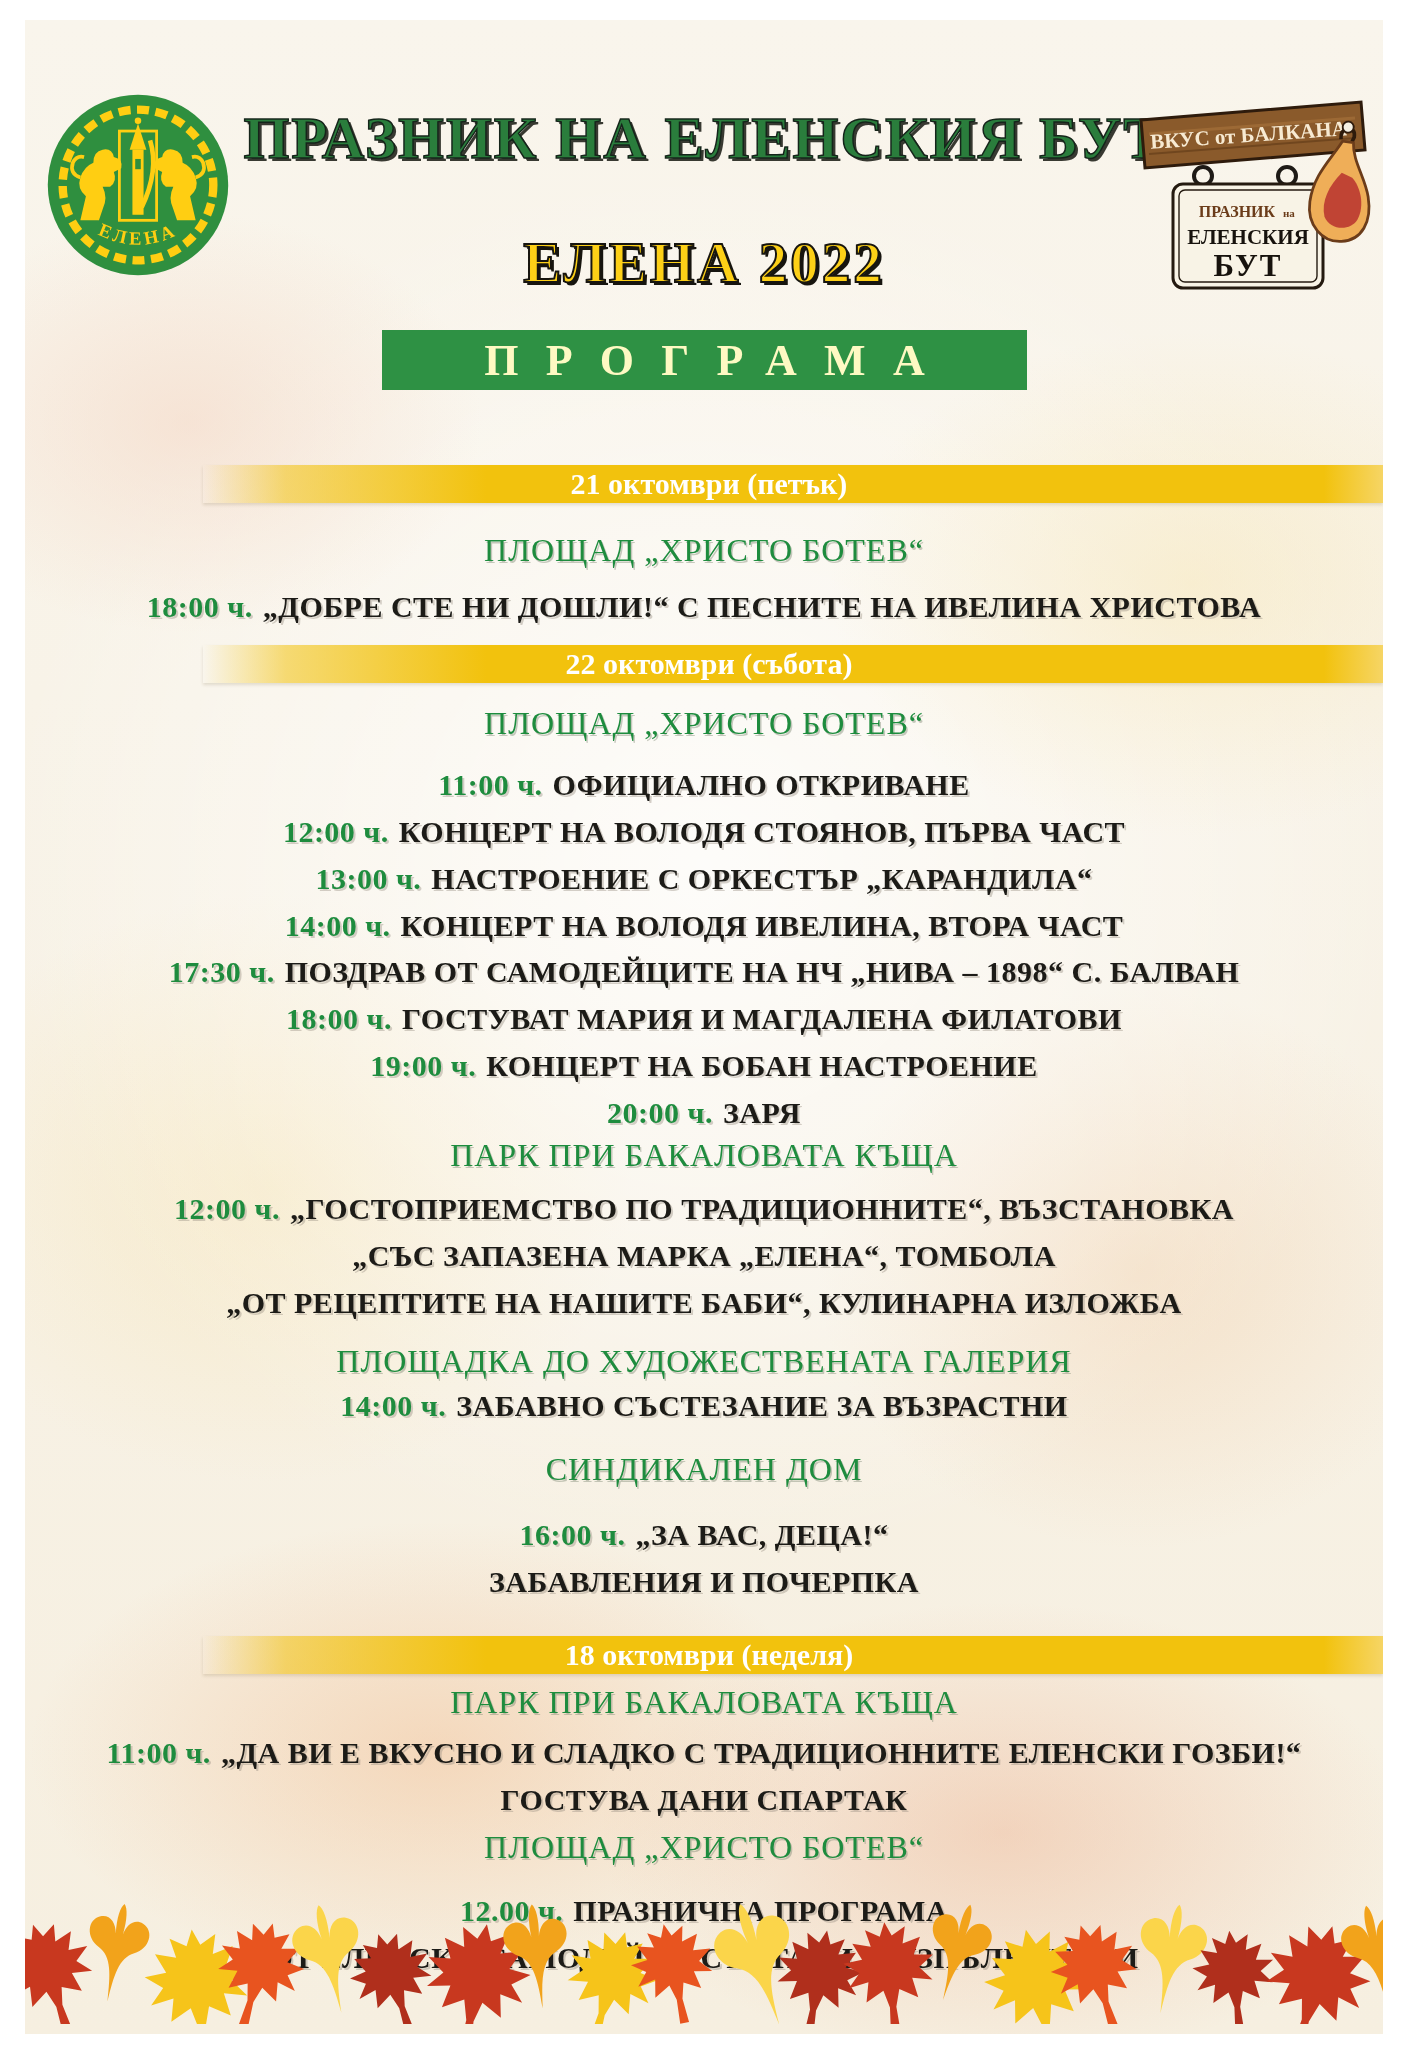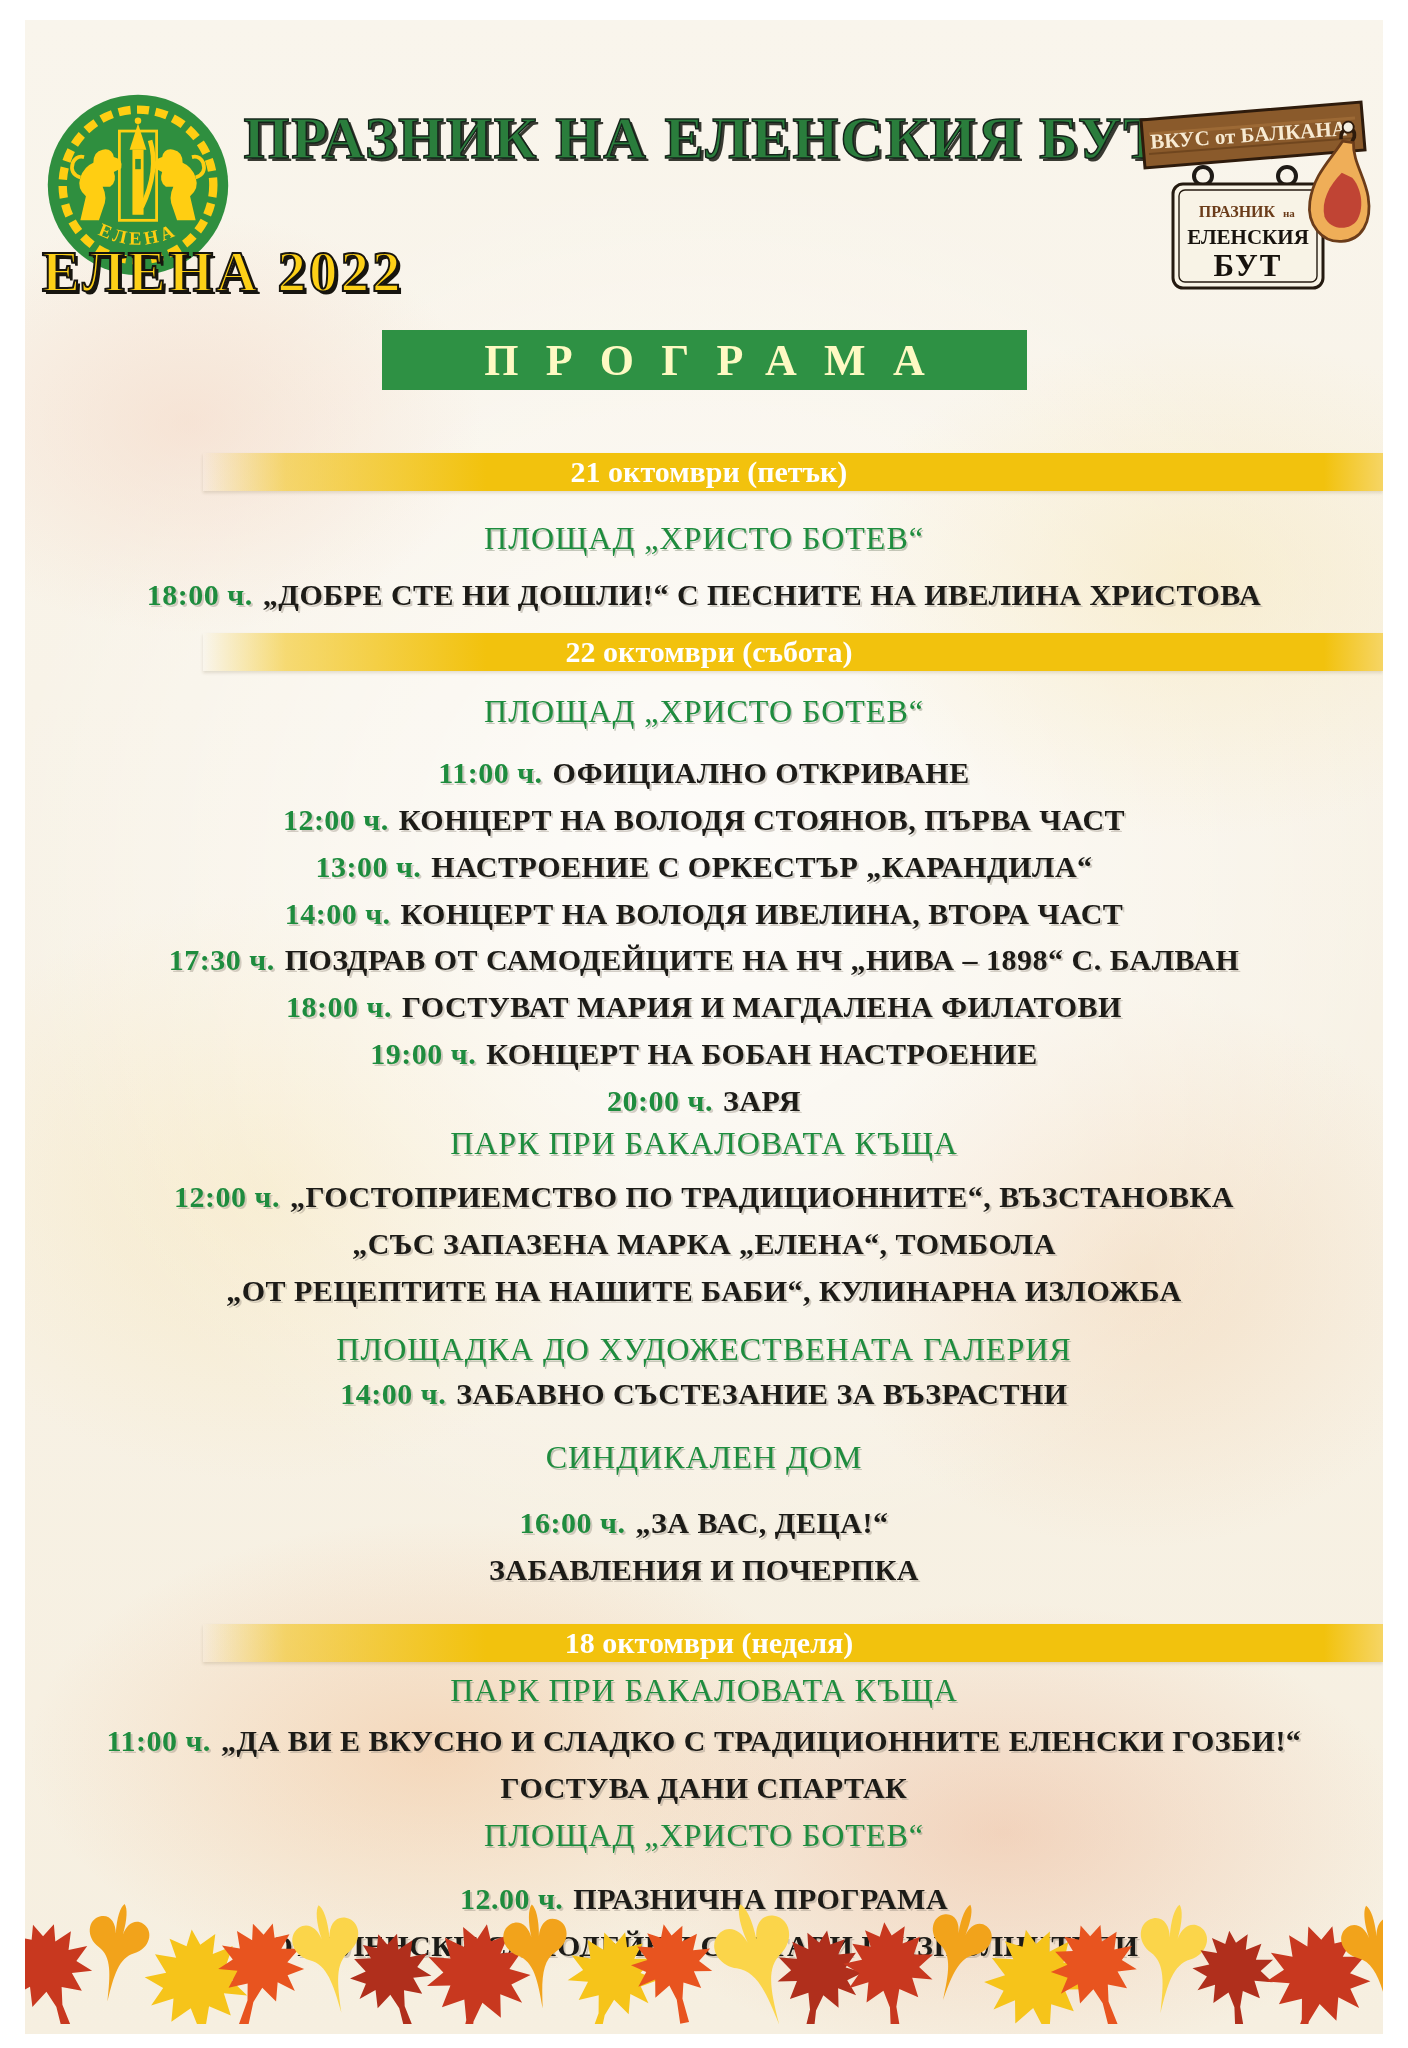--- a/index.html
+++ b/index.html
@@ -28,21 +28,22 @@
 
   .title{
     position:absolute;left:0;right:0;top:84px;margin:0;
     text-align:center;
     font-size:59px;font-weight:700;letter-spacing:2px;
     color:var(--title-green,#2a7d3c);
     -webkit-text-stroke:1.5px #15241a;
     text-shadow:3px 3px 0 rgba(22,24,16,.85);
   }
   .subtitle{
-    position:absolute;left:0;right:0;top:202px;margin:17px;
+    position:absolute;left:0;right:0;top:202px;margin:8px;
+    text-align:center;
     font-size:57px;font-weight:700;letter-spacing:3px;
     color:var(--subtitle-yellow,#fdd017);
     -webkit-text-stroke:2px #17150f;
     text-shadow:3px 3px 0 #17150f;
   }
   .program-banner{
     position:absolute;top:310px;left:50%;width:645px;height:60px;margin-left:-322px;
     background:var(--banner-green,#2e9144);
     color:#fef9c3;display:flex;align-items:center;justify-content:center;
     font-size:44px;font-weight:700;letter-spacing:.62em;text-indent:.62em;
@@ -139,21 +140,21 @@
   </div>
 
   <div class="subtitle">ЕЛЕНА 2022</div>
 
   <div class="program-banner">
     <span>ПРОГРАМА</span>
   </div>
 
   <section class="program">
 
-    <div class="day-banner" style="margin-top:0">
+    <div class="day-banner" style="margin-top:12px">
       <span>21 октомври (петък)</span>
     </div>
     <h2 class="venue" style="margin-top:29px">ПЛОЩАД „ХРИСТО БОТЕВ“</h2>
     <p class="event" style="margin-top:19px">
       <span class="time">18:00 ч.</span><span class="etext">„ДОБРЕ СТЕ НИ ДОШЛИ!“ С ПЕСНИТЕ НА ИВЕЛИНА ХРИСТОВА</span>
     </p>
 
     <div class="day-banner" style="margin-top:18px">
       <span>22 октомври (събота)</span>
     </div>

